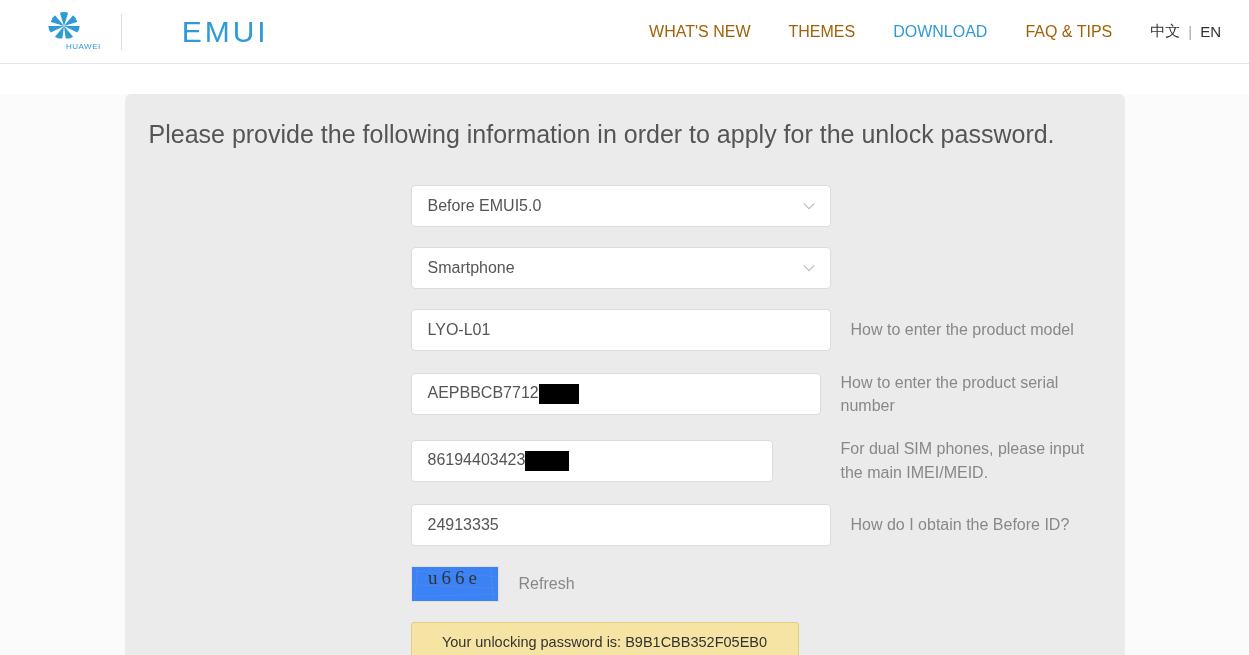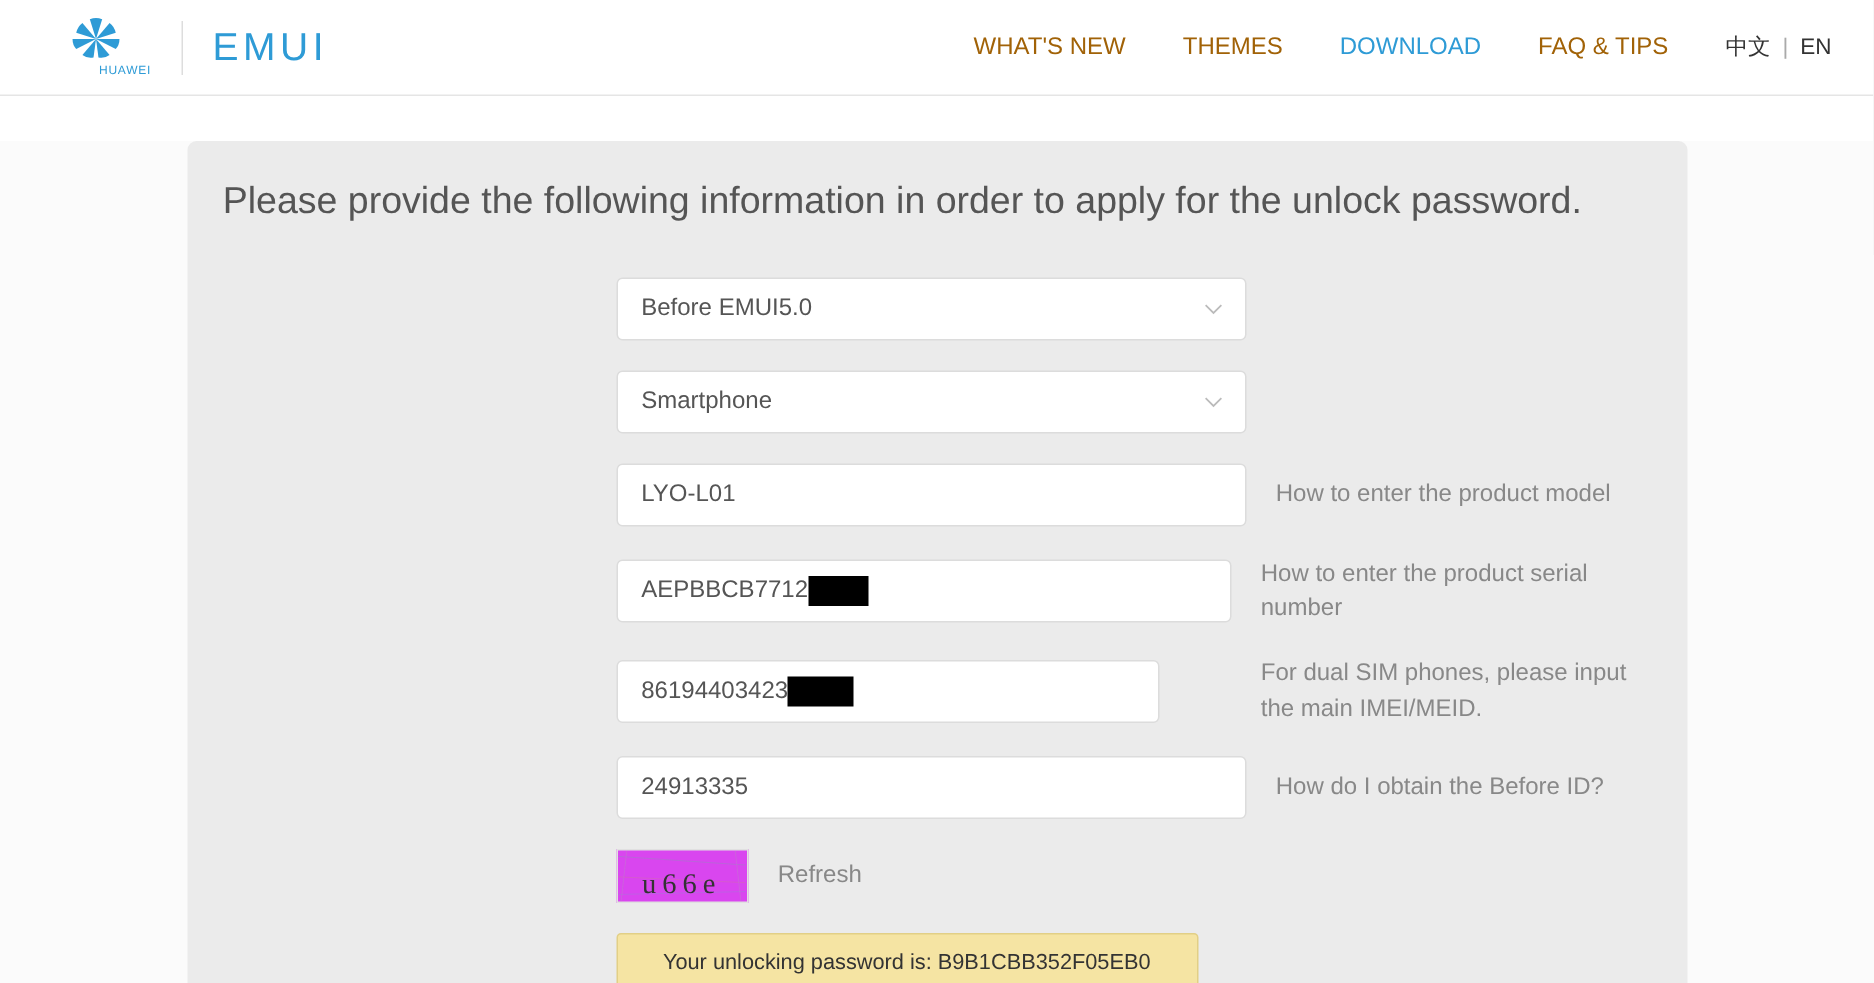--- a/index.html
+++ b/index.html
@@ -39,24 +39,25 @@
       color: #2E9BD6;
       letter-spacing: 0.5px;
       padding-left: 38px;
     }
     .logo-divider {
       width: 1px;
       height: 36px;
       background: #ddd;
     }
     .emui-text {
-      font-size: 26px;
+      font-size: 30px;
       font-weight: 300;
       color: #2E9BD6;
       letter-spacing: 3px;
+      margin-left: 40px;
     }
     .nav {
       margin-left: auto;
       display: flex;
       align-items: center;
       gap: 38px;
       font-size: 16px;
     }
     .nav-item {
       color: #a16207;
@@ -143,24 +144,24 @@
     }
     .redact {
       display: inline-block;
       height: 20px;
       background: #000;
       vertical-align: middle;
     }
     .captcha-img {
       width: 88px;
       height: 36px;
-      background: #d946ef;
+      background: #3b82f6;
       border: 1px solid #e0e0e0;
       display: flex;
-      align-items: flex-end;
+      align-items: flex-start;
       justify-content: center;
       font-family: Georgia, serif;
       font-size: 19px;
       letter-spacing: 4px;
       color: #333;
       position: relative;
       overflow: hidden;
     }
     .captcha-img .noise {
       position: absolute;

